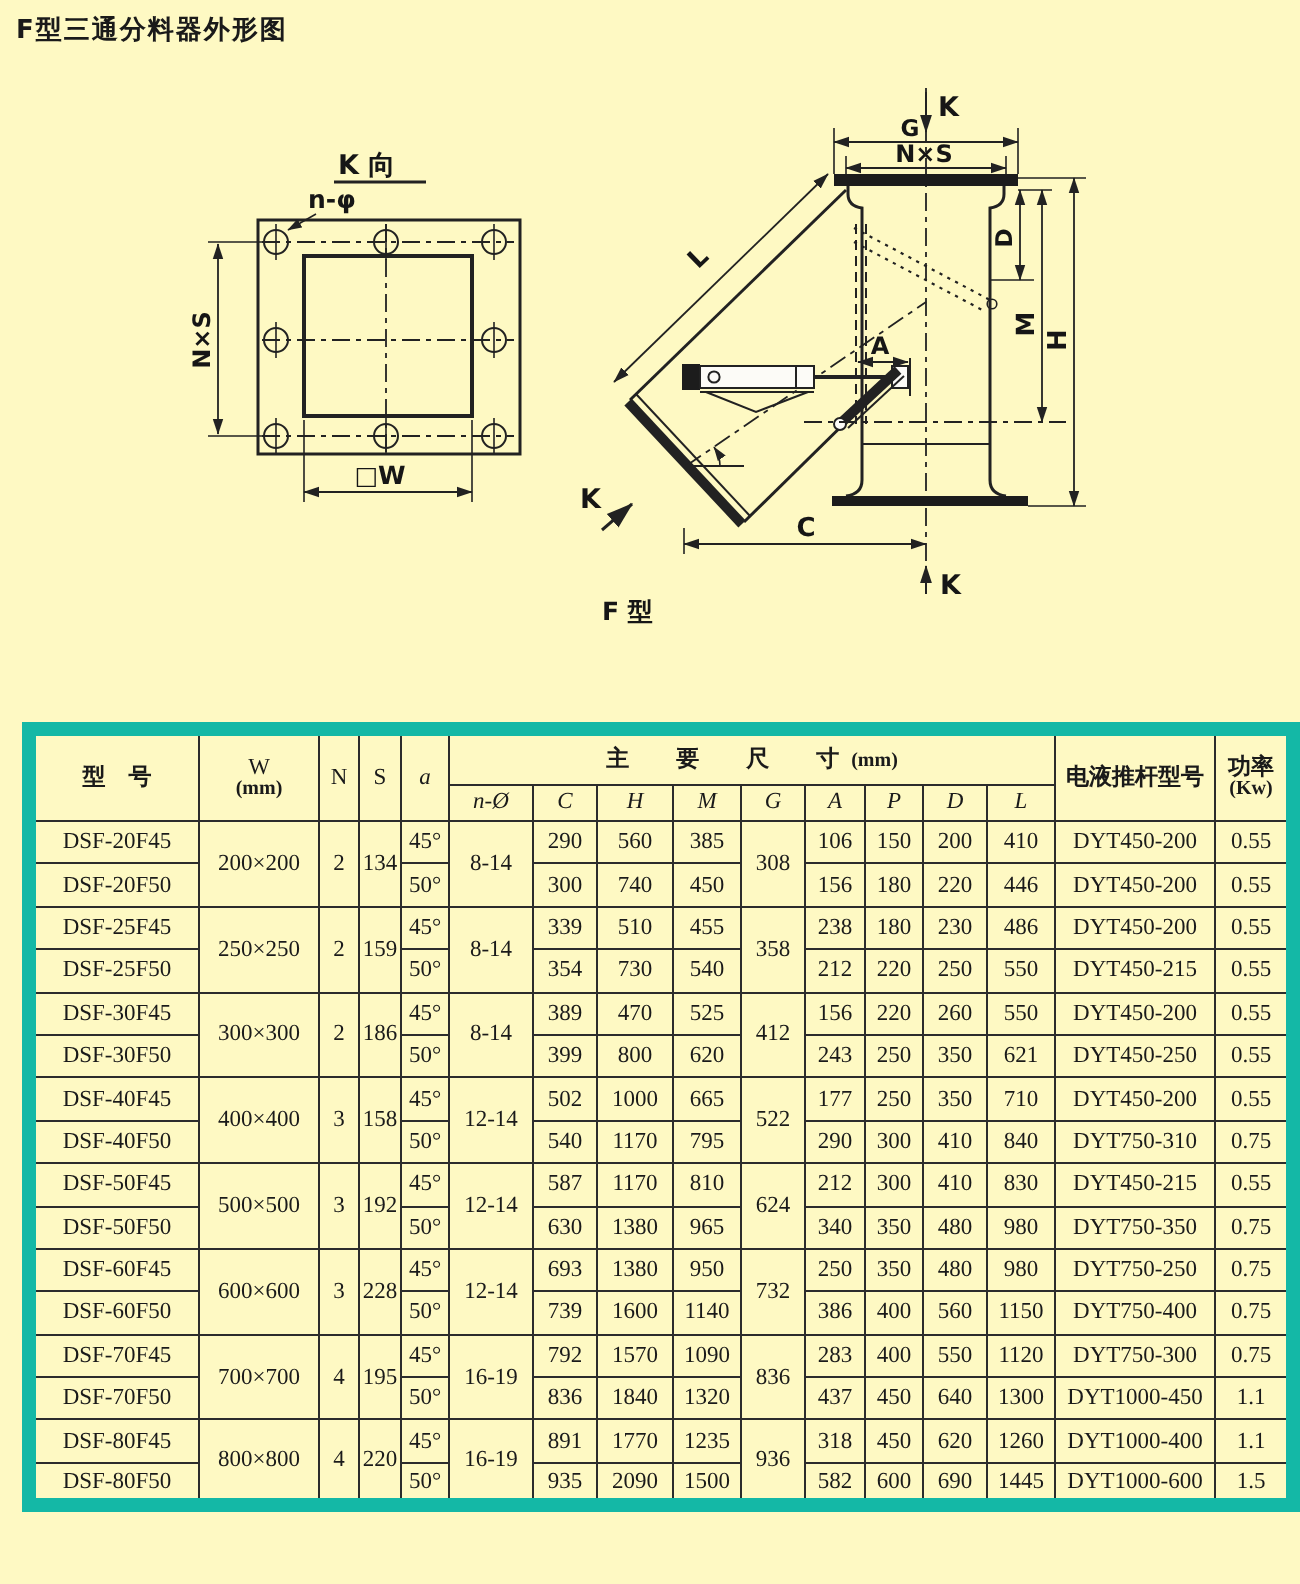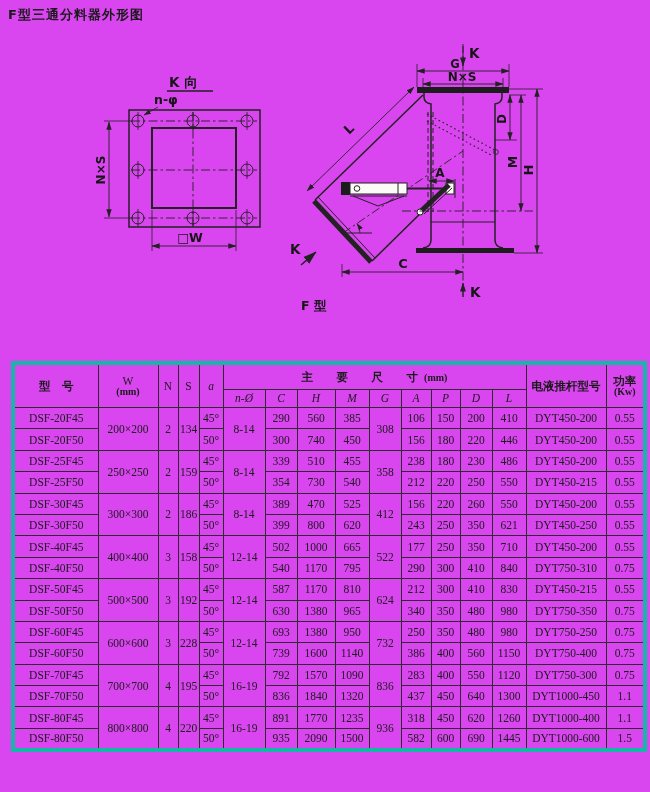--- a/index.html
+++ b/index.html
@@ -1,35 +1,35 @@
 <!DOCTYPE html>
 <html><head>
 <meta charset="utf-8">
 <style>
   html,body{margin:0;padding:0;background:#e9e7e2;}
-  .page{position:relative;width:650px;height:792px;background:#d946ef;overflow:hidden;
+  .page{position:relative;width:650px;height:792px;background:#fef9c3;overflow:hidden;
         font-family:"Liberation Serif","DejaVu Serif",serif;color:#1a1a1a;}
   .doc-title{position:absolute;left:8px;top:6px;font-size:13px;font-weight:bold;
         font-family:"DejaVu Sans","Liberation Sans",sans-serif;letter-spacing:1px;}
   svg.drawing{position:absolute;left:0;top:0;}
   svg .ln{stroke:#222;fill:none;stroke-width:1.2;}
   svg .w1{stroke-width:1;} svg .w14{stroke-width:1.5;} svg .w2{stroke-width:2;}
   svg .w08{stroke-width:.8;} svg .thk{stroke-width:5;}
   svg .blk{fill:#1c1c1c;stroke:none;}
   svg .pap{fill:#fcfbf7;}
   svg .dd{stroke-dasharray:9 3 2.5 3;stroke-width:.9;}
   svg .da{stroke-dasharray:5 3;stroke-width:1;}
   svg .do{stroke-dasharray:1.6 2.8;stroke-width:1.1;}
   svg .dim{stroke-width:.9;}
   svg text{font-family:"DejaVu Sans","Liberation Sans",sans-serif;font-weight:bold;
         fill:#161616;stroke:none;}
   .table-title{position:absolute;left:9px;top:338px;font-size:13px;font-weight:bold;
         font-family:"DejaVu Sans","Liberation Sans",sans-serif;}
   table.spec{position:absolute;left:11px;top:361px;width:632px;border-collapse:collapse;
-        table-layout:fixed;border:4px solid #14b8a6;}
+        table-layout:fixed;border:7px solid #14b8a6;}
   table.spec th,table.spec td{border:1px solid #2c2c2c;text-align:center;vertical-align:middle;
         padding:0;font-size:11.5px;line-height:1.05;overflow:hidden;white-space:nowrap;}
   table.spec thead tr.h1 th{height:24px;}
   table.spec thead tr.h2 th{height:17px;font-style:italic;}
   table.spec tbody tr{height:21.4px;}
   th.cjk{font-size:12px;font-weight:bold;}
   th.ltr{font-weight:normal;font-size:12px;}
   th .unit{font-size:10px;font-weight:bold;}
   th.it{font-style:italic;}
   .sp{letter-spacing:6px;}

